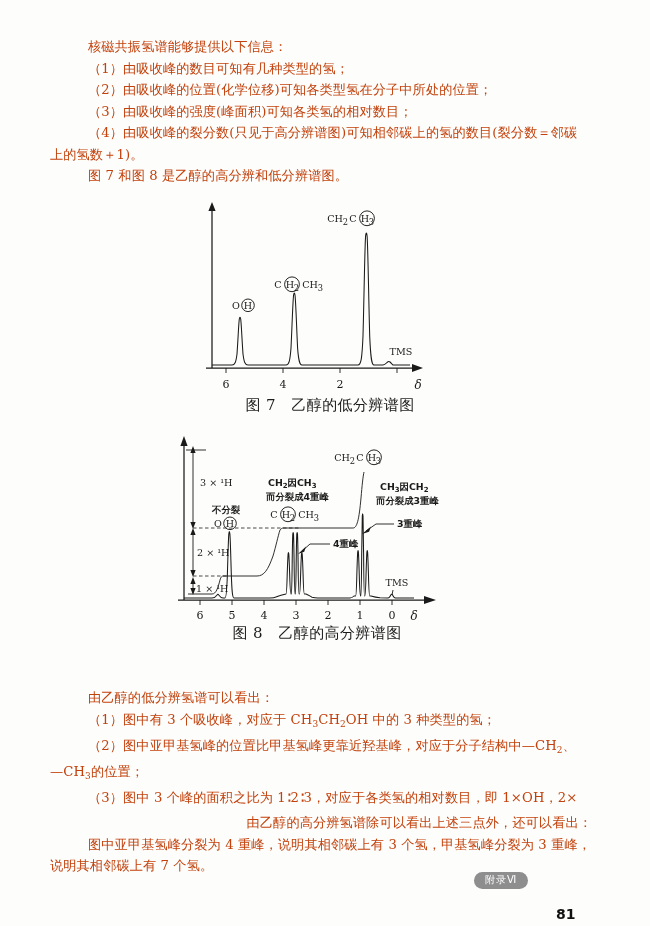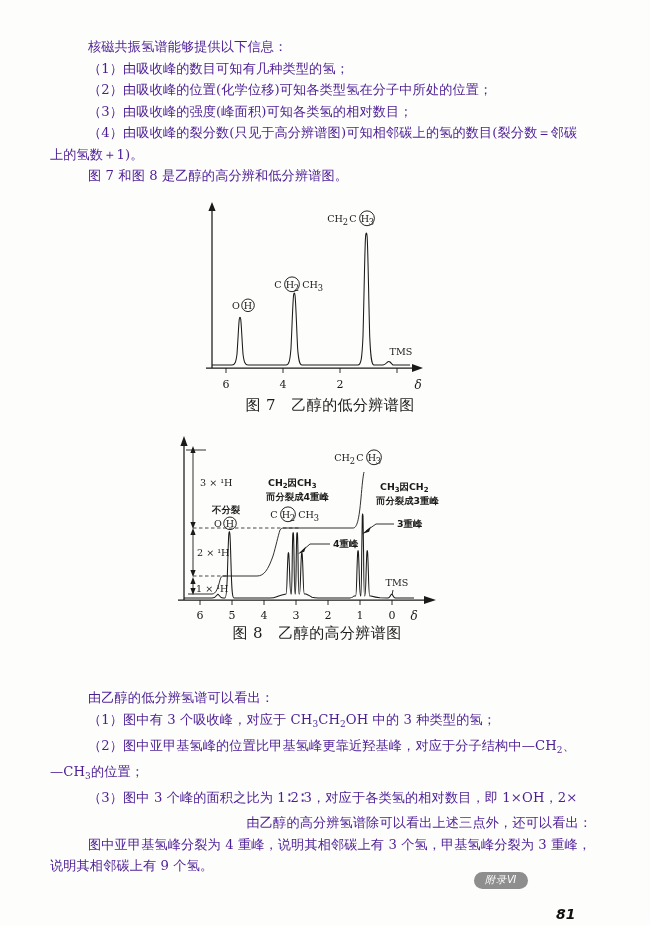--- a/index.html
+++ b/index.html
@@ -13,21 +13,21 @@
   }
   .page{position:relative;width:650px;height:926px;}
 
   
   .textblock{position:absolute;left:62px;width:530px;}
   .line{
     font-size:13.2px;
     line-height:21.5px;
     letter-spacing:.1px;
     white-space:pre-wrap;
-    color:#4c1d95;
+    color:#c2410c;
   }
   .indent{text-indent:26px;}
   .noindent{text-indent:0;}
   sub{font-size:.68em;vertical-align:-.28em;}
 
   
   .figure{position:absolute;}
   .figcap{
     position:absolute;
     width:100%;
@@ -42,21 +42,21 @@
   .dash{stroke:#1a1a1a;stroke-width:.8;fill:none;stroke-dasharray:3.5 2.5;}
   .thin{stroke:#1a1a1a;stroke-width:.9;fill:none;}
   .tk{font-size:11px;fill:#1a1a1a;font-family:"DejaVu Serif","Liberation Serif",serif;}
   .lb{font-size:9.6px;fill:#1a1a1a;font-family:"DejaVu Serif","Liberation Serif",serif;}
   .lbs{font-size:8.3px;fill:#1a1a1a;font-family:"DejaVu Serif","Liberation Serif",serif;}
   .cn{font-size:9.4px;fill:#1a1a1a;font-family:"DejaVu Sans","Liberation Sans",sans-serif;font-weight:700;}
   .delta{font-size:12px;fill:#1a1a1a;font-style:italic;font-family:"DejaVu Serif","Liberation Serif",serif;}
   .circ{fill:none;stroke:#1a1a1a;stroke-width:.95;}
 
   
-  .footer{position:absolute;left:0;top:872px;width:600px;height:24px;font-style:italic;}
+  .footer{position:absolute;left:0;top:872px;width:600px;height:24px;}
   .badge{
     position:absolute;left:474px;top:0px;
     background:#8e8e8e;color:#fff;
     border-radius:9px;
     padding:2px 11px 3px;
     font-size:10px;
     font-family:"DejaVu Sans","Liberation Sans",sans-serif;
     letter-spacing:1px;
     line-height:12px;
   }
@@ -293,21 +293,21 @@
   </div>
 
   <div class="textblock" style="top:687px;">
     <div class="line indent">由乙醇的低分辨氢谱可以看出：</div>
     <div class="line indent"><span title="（1）图中有 3 个吸收峰，对应于 CH3CH2OH 中的 3 种类型的氢；">（1）图中有 3 个吸收峰，对应于 CH<sub>3</sub>CH<sub>2</sub>OH 中的 3 种类型的氢；</span></div>
     <div class="line indent">（2）图中亚甲基氢峰的位置比甲基氢峰更靠近羟基峰，对应于分子结构中—CH<sub>2</sub>、</div>
     <div class="line noindent" style="margin-left:-12px;">—CH<sub>3</sub>的位置；</div>
     <div class="line indent">（3）图中 3 个峰的面积之比为 1∶2∶3，对应于各类氢的相对数目，即 1×OH，2×</div>
     <div class="line indent" style="margin-top:4px;text-align:right;">由乙醇的高分辨氢谱除可以看出上述三点外，还可以看出：</div>
     <div class="line indent" style="">图中亚甲基氢峰分裂为 4 重峰，说明其相邻碳上有 3 个氢，甲基氢峰分裂为 3 重峰，</div>
-    <div class="line noindent" style="margin-left:-12px;">说明其相邻碳上有 9 个氢。</div>
+    <div class="line noindent" style="margin-left:-12px;">说明其相邻碳上有 7 个氢。</div>
   </div>
 
   <div class="footer">
     <span class="badge">附录Ⅵ</span>
     <span class="pageno">81</span>
   </div>
 
 </div>
 
 </body></html>

